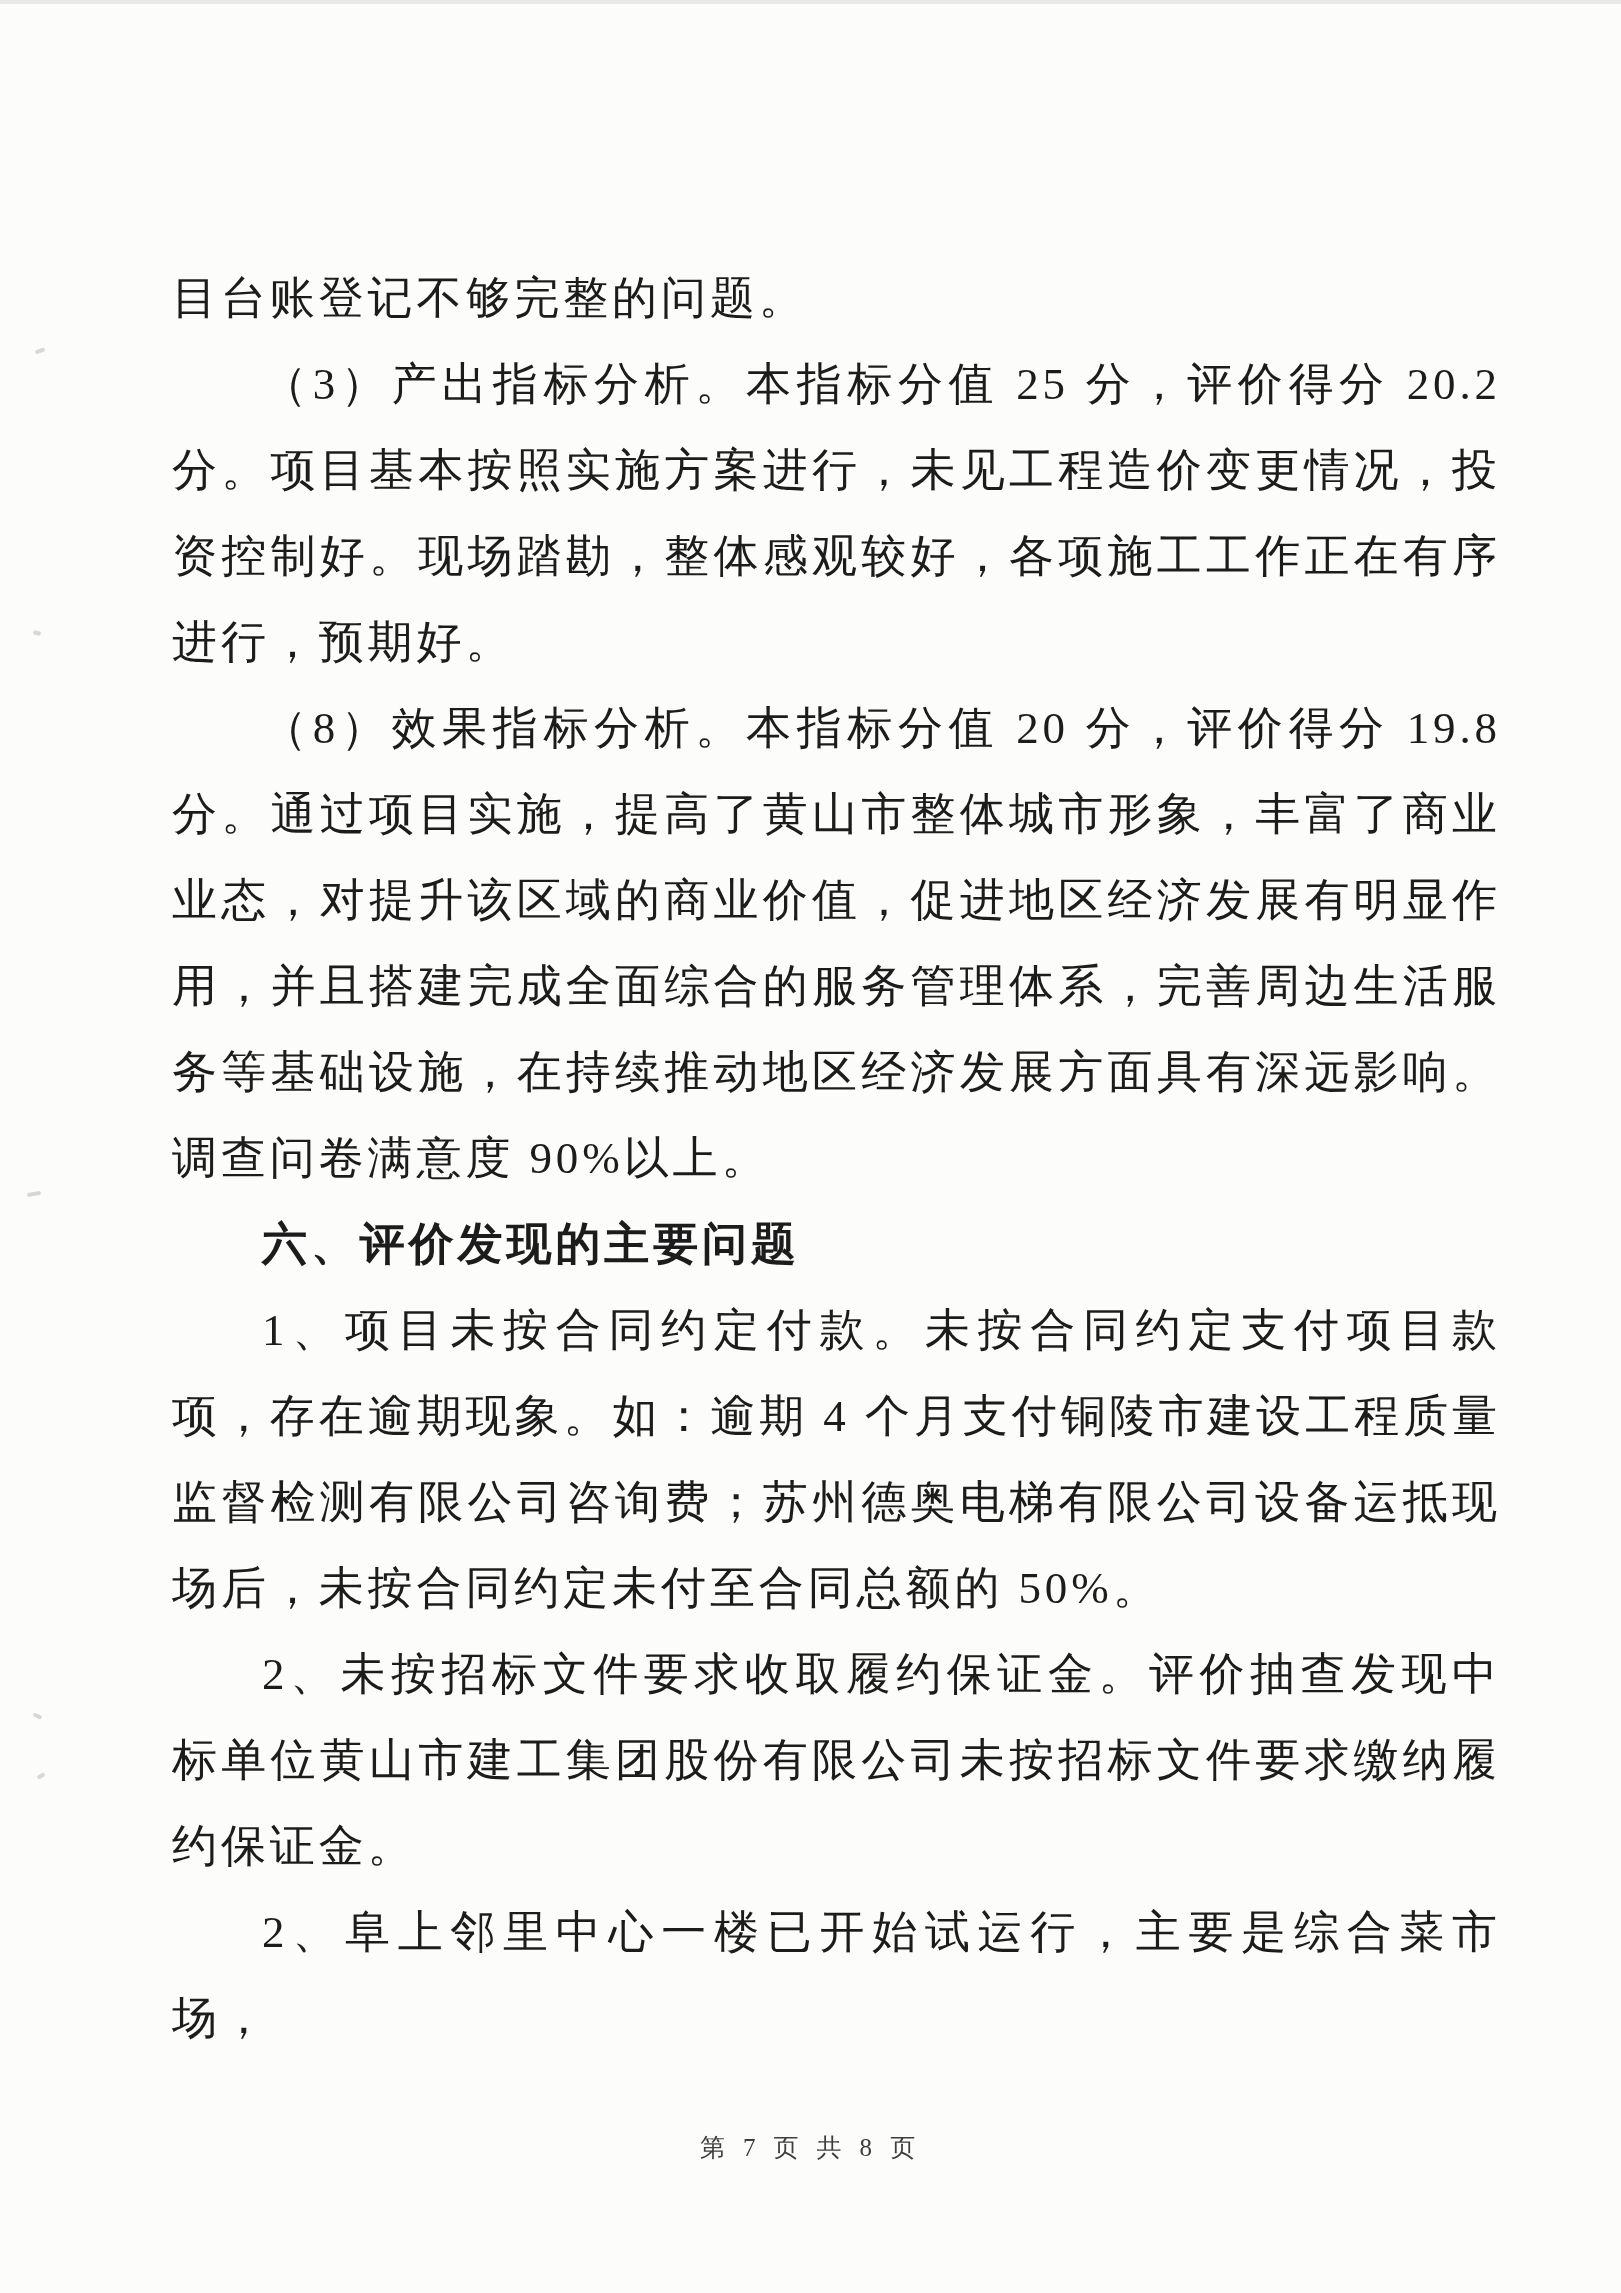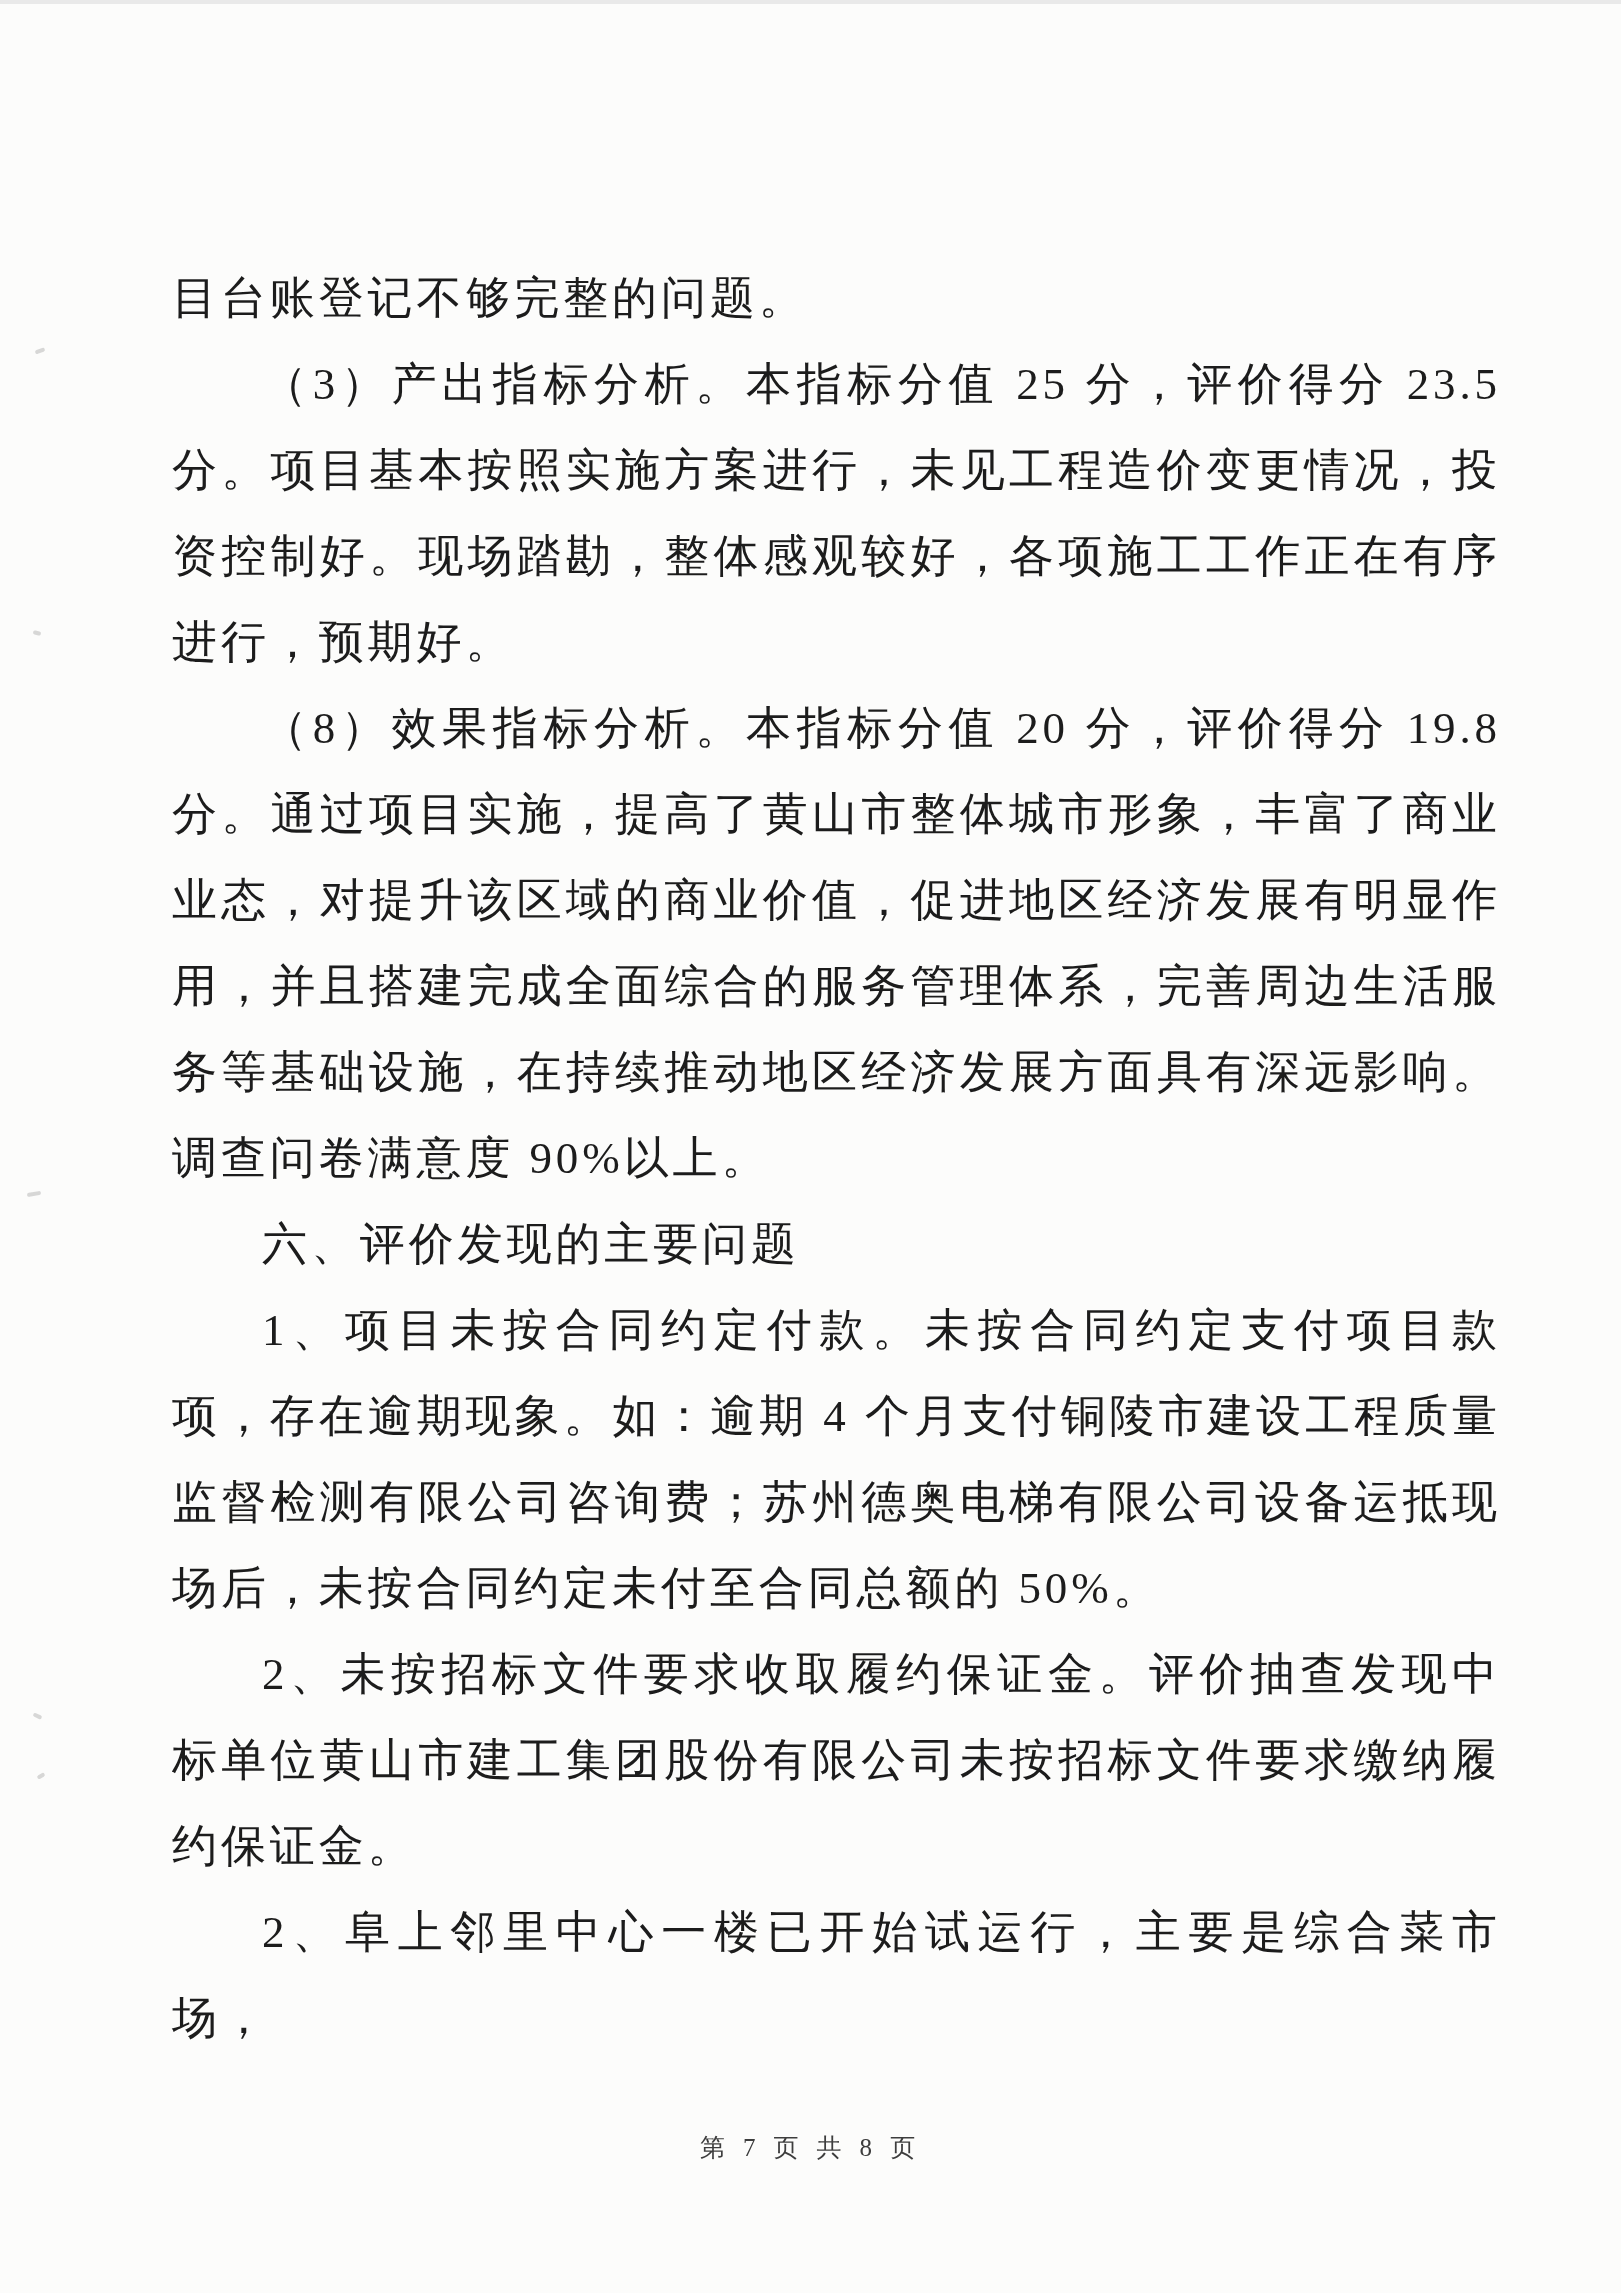--- a/index.html
+++ b/index.html
@@ -27,21 +27,21 @@
     margin: 0;
     font-size: 45px;
     line-height: 86px;
     letter-spacing: 3.9px;
     text-align: justify;
     text-justify: inter-ideograph;
     word-break: break-all;
   }
   .para.indent { text-indent: 2em; }
   .para .lead { font-weight: 400; }
-  .para.heading { font-weight: 400; }
+  .para.heading { font-weight: 700; }
   .footer {
     position: absolute;
     top: 2127px;
     left: 0;
     width: 100%;
     text-align: center;
     font-size: 25px;
     letter-spacing: 5.9px;
     color: #3d3d3d;
   }
@@ -68,21 +68,21 @@
   <span class="speck s3"></span>
   <span class="speck s4"></span>
   <span class="speck s5"></span>
 
   <main class="doc-body">
   <p class="para">
     <b class="lead"></b><span>目台账登记不够完整的问题。</span>
   </p>
 
   <p class="para indent">
-    <b class="lead">（3）产出指标分析。</b><span>本指标分值 25 分，评价得分 23.5 分。项目基本按照实施方案进行，未见工程造价变更情况，投资控制好。现场踏勘，整体感观较好，各项施工工作正在有序进行，预期好。</span>
+    <b class="lead">（3）产出指标分析。</b><span>本指标分值 25 分，评价得分 20.2 分。项目基本按照实施方案进行，未见工程造价变更情况，投资控制好。现场踏勘，整体感观较好，各项施工工作正在有序进行，预期好。</span>
   </p>
 
   <p class="para indent">
     <b class="lead">（8）效果指标分析。</b><span>本指标分值 20 分，评价得分 19.8 分。通过项目实施，提高了黄山市整体城市形象，丰富了商业业态，对提升该区域的商业价值，促进地区经济发展有明显作用，并且搭建完成全面综合的服务管理体系，完善周边生活服务等基础设施，在持续推动地区经济发展方面具有深远影响。调查问卷满意度 90%以上。</span>
   </p>
 
   <p class="para indent heading">
     <b class="lead"></b><span>六、评价发现的主要问题</span>
   </p>
 

